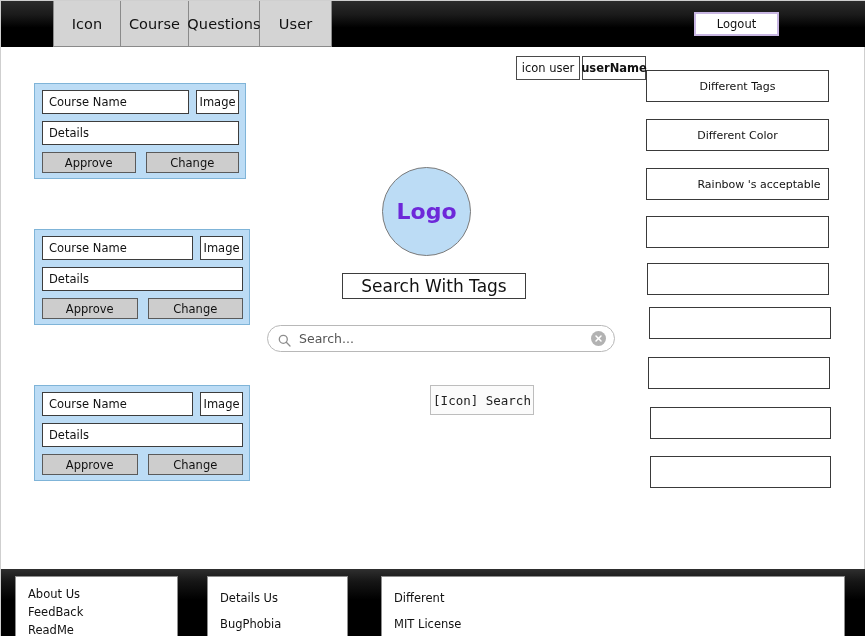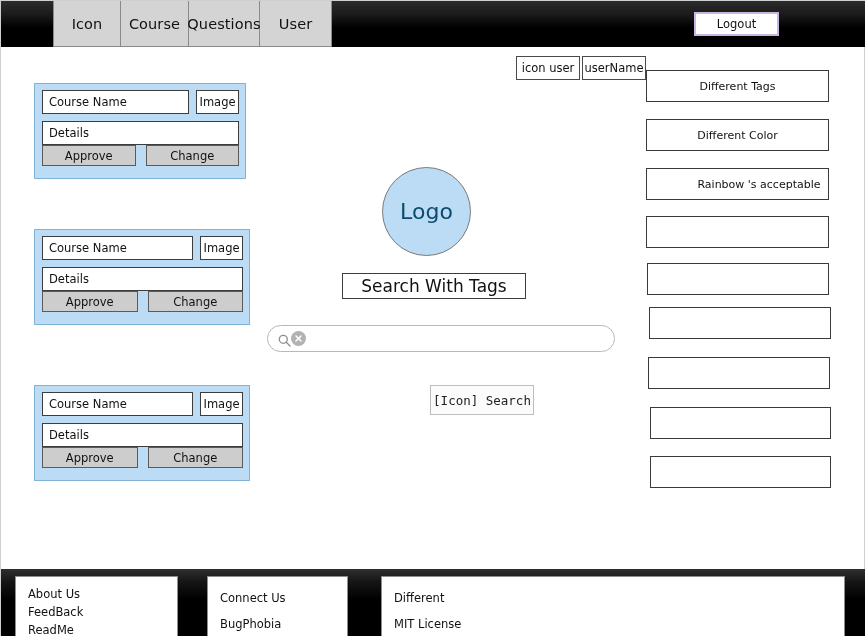--- a/index.html
+++ b/index.html
@@ -65,21 +65,21 @@
     border: 1px solid #4a4a4a;
     height: 24px;
     box-sizing: border-box;
     display: flex;
     align-items: center;
     justify-content: center;
     font-size: 11.5px;
     color: #111;
   }
   #nav-icon-user { width: 64px; margin-right: 2px; }
-  #nav-username { width: 64px; }
+  #nav-username { width: 64px; font-weight: bold; }
 
   #logout-button {
     position: absolute;
     top: 11px; left: 693px;
     width: 85px; height: 24px;
     background: #ffffff;
     border: 2px solid #c8b6e2;
     box-sizing: border-box;
     display: flex;
     align-items: center;
@@ -138,20 +138,21 @@
     background: #ffffff;
     border: 1px solid #3d3d3d;
     box-sizing: border-box;
     display: flex;
     align-items: center;
     padding-left: 6px;
     font-size: 11.5px;
     color: #111;
   }
   .card-row-buttons {
+    margin-top: 7px;
     display: flex;
     gap: 10px;
   }
   .card-button {
     flex: 1;
     height: 21px;
     background: #cdcdcd;
     border: 1px solid #5a5a5a;
     box-sizing: border-box;
     display: flex;
@@ -168,21 +169,22 @@
     left: 381px; top: 166px;
     width: 89px; height: 89px;
     border-radius: 50%;
     background: #bcdcf5;
     border: 1px solid #7a7a7a;
     box-sizing: border-box;
     display: flex;
     align-items: center;
     justify-content: center;
     font-size: 22px;
-    color: #0c4a6e;
+    color: #6d28d9;
+    font-weight: bold;
   }
   #search-with-tags {
     position: absolute;
     left: 341px; top: 272px;
     width: 184px; height: 26px;
     background: #ffffff;
     border: 1px solid #3d3d3d;
     box-sizing: border-box;
     display: flex;
     align-items: center;
@@ -350,20 +352,21 @@
 
   <div id="search-with-tags">Search With Tags</div>
 
   <div id="search-bar">
     <span id="search-magnifier-icon">
       <svg width="13" height="13" viewBox="0 0 13 13">
         <circle cx="5.3" cy="5.3" r="4" fill="none" stroke="#8d8d8d" stroke-width="1.3"></circle>
         <line x1="8.3" y1="8.3" x2="12" y2="12" stroke="#8d8d8d" stroke-width="1.3" stroke-linecap="round"></line>
       </svg>
     </span>
+    <input id="search-input" type="text" placeholder="Search..." style="">
     <span id="search-clear-icon">
       <svg width="9" height="9" viewBox="0 0 9 9">
         <line x1="2" y1="2" x2="7" y2="7" stroke="#ffffff" stroke-width="1.5" stroke-linecap="round"></line>
         <line x1="7" y1="2" x2="2" y2="7" stroke="#ffffff" stroke-width="1.5" stroke-linecap="round"></line>
       </svg>
     </span>
   </div>
 
   <div id="search-icon-button">[Icon] Search</div>
 
@@ -381,21 +384,21 @@
 
   <div id="footer-bar"></div>
 
   <div class="footer-panel" id="footer-panel-0">
     <div class="footer-link">About Us</div>
     <div class="footer-link">FeedBack</div>
     <div class="footer-link">ReadMe</div>
   </div>
 
   <div class="footer-panel" id="footer-panel-1">
-    <div class="footer-link">Connect Us</div>
+    <div class="footer-link">Details Us</div>
     <div class="footer-link">BugPhobia</div>
   </div>
 
   <div class="footer-panel" id="footer-panel-2">
     <div class="footer-link">Different</div>
     <div class="footer-link">MIT License</div>
   </div>
 
 </div>
 

